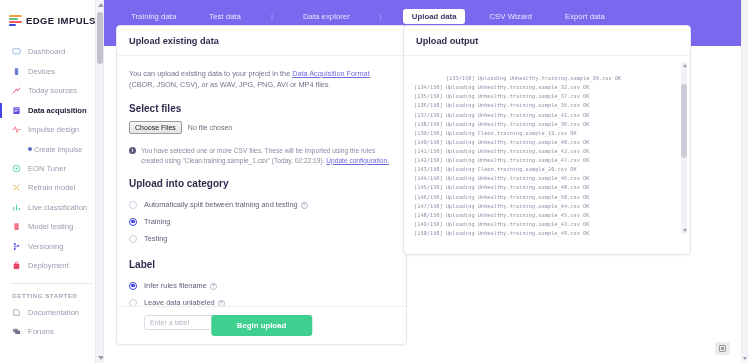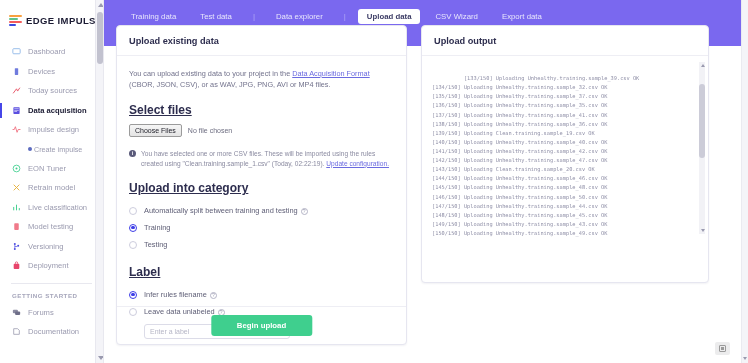--- a/index.html
+++ b/index.html
@@ -52,44 +52,44 @@
   .side-scroll .thumb { position:absolute; left:1px; top:12px; width:6px; height:52px; background:#c2c2cf; border-radius:3px;}
   .side-scroll .arrow { position:absolute; left:1.5px; width:0;height:0; }
   .side-scroll .up { top:3px; border-left:3px solid transparent;border-right:3px solid transparent;border-bottom:4px solid #9a9aaf;}
   .side-scroll .down { bottom:3px; border-left:3px solid transparent;border-right:3px solid transparent;border-top:4px solid #9a9aaf;}
 
   
   .main { flex:1; position:relative; background:#fff; }
   .topbar {
     height: 32px; background:#7b68ee;
     background: linear-gradient(180deg,#7a68ef 0%, #7a68ef 100%);
-    display:flex; align-items:center; padding-left: 18px; gap:6px;
+    display:flex; align-items:center; padding-left: 18px; gap:15px;
   }
   .tab {
     font-size:7.8px; color:#e8e6fc; padding: 3px 9px; border-radius:3px; white-space:nowrap;
   }
   .tab.selected { background:#ffffff; color:#3d3d66; font-weight:600; border-radius:3px; padding:3px 9px;}
   .tab-div { color:#b2a8f5; font-size:8px; padding:0 6px; }
 
   .purple-band { position:absolute; left:0; right:0; top:24px; height:22px; background:#7a68ef; }
 
   .card {
     background:#fff; border:1px solid #e6e6f0; border-radius:4px;
     box-shadow: 0 1px 2px rgba(40,40,80,.06);
   }
   .card-head { padding: 10px 12px 9px 12px; border-bottom:1px solid #eeeef4; }
   .card-title { font-size:9.2px; color:#2d2d4e; font-weight:600; }
 
   .left-card { position:absolute; left:12px; top:25px; width:291px; height:320px; }
-  .right-card { position:absolute; left:317px; top:25px; width:288px; height:258px; }
+  .right-card { position:absolute; left:299px; top:25px; width:288px; height:230px; }
 
   .card-body { padding: 12px; }
   .para { font-size:7.3px; color:#72728c; line-height:1.55; }
   .link { color:#6b6be0;text-decoration:underline; }
-  .section-label { font-size:12px; font-weight:bold; color:#2d2d4e; margin: 12px 0 7px 0; text-decoration: underline;}
+  .section-label { font-size:10px; font-weight:bold; color:#2d2d4e; margin: 12px 0 7px 0;}
 
   .file-row { display:flex; align-items:center; gap:6px; }
   .choose-btn {
     font-size:7px; color:#20202a; background:linear-gradient(180deg,#f6f6f6,#e4e4e4);
     border:1px solid #9b9b9b; border-radius:2px; padding:2px 5px;
   }
   .file-none { font-size:7px; color:#6d6d80; }
 
   .notice { display:flex; gap:5px; margin-top: 12px; }
   .notice-icon {
@@ -261,33 +261,33 @@
         </span>
         <span>Deployment</span>
       </div>
 
       <div class="nav-sep"></div>
       <div class="nav-head">GETTING STARTED</div>
 
       <div class="nav-item">
         <span class="nav-icon">
           <svg width="9" height="9" viewBox="0 0 16 16">
+              <path d="M3 3 h7 l3 3 v7 h-10 z" fill="none" stroke="#9a9aaf" stroke-width="1.4"></path>
+            </svg>
+        </span>
+        <span>Documentation</span>
+      </div>
+      <div class="nav-item">
+        <span class="nav-icon">
+          <svg width="9" height="9" viewBox="0 0 16 16">
               <rect x="1.5" y="3" width="9" height="6.5" rx="1.8" fill="#8a8aa0"></rect>
               <rect x="5.5" y="6" width="9" height="6.5" rx="1.8" fill="#6e6e88"></rect>
             </svg>
         </span>
         <span>Forums</span>
-      </div>
-      <div class="nav-item">
-        <span class="nav-icon">
-          <svg width="9" height="9" viewBox="0 0 16 16">
-              <path d="M3 3 h7 l3 3 v7 h-10 z" fill="none" stroke="#9a9aaf" stroke-width="1.4"></path>
-            </svg>
-        </span>
-        <span>Documentation</span>
       </div>
     </div>
 
     <div class="side-scroll">
       <span class="arrow up"></span>
       <span class="thumb"></span>
       <span class="arrow down"></span>
     </div>
   </div>
 

